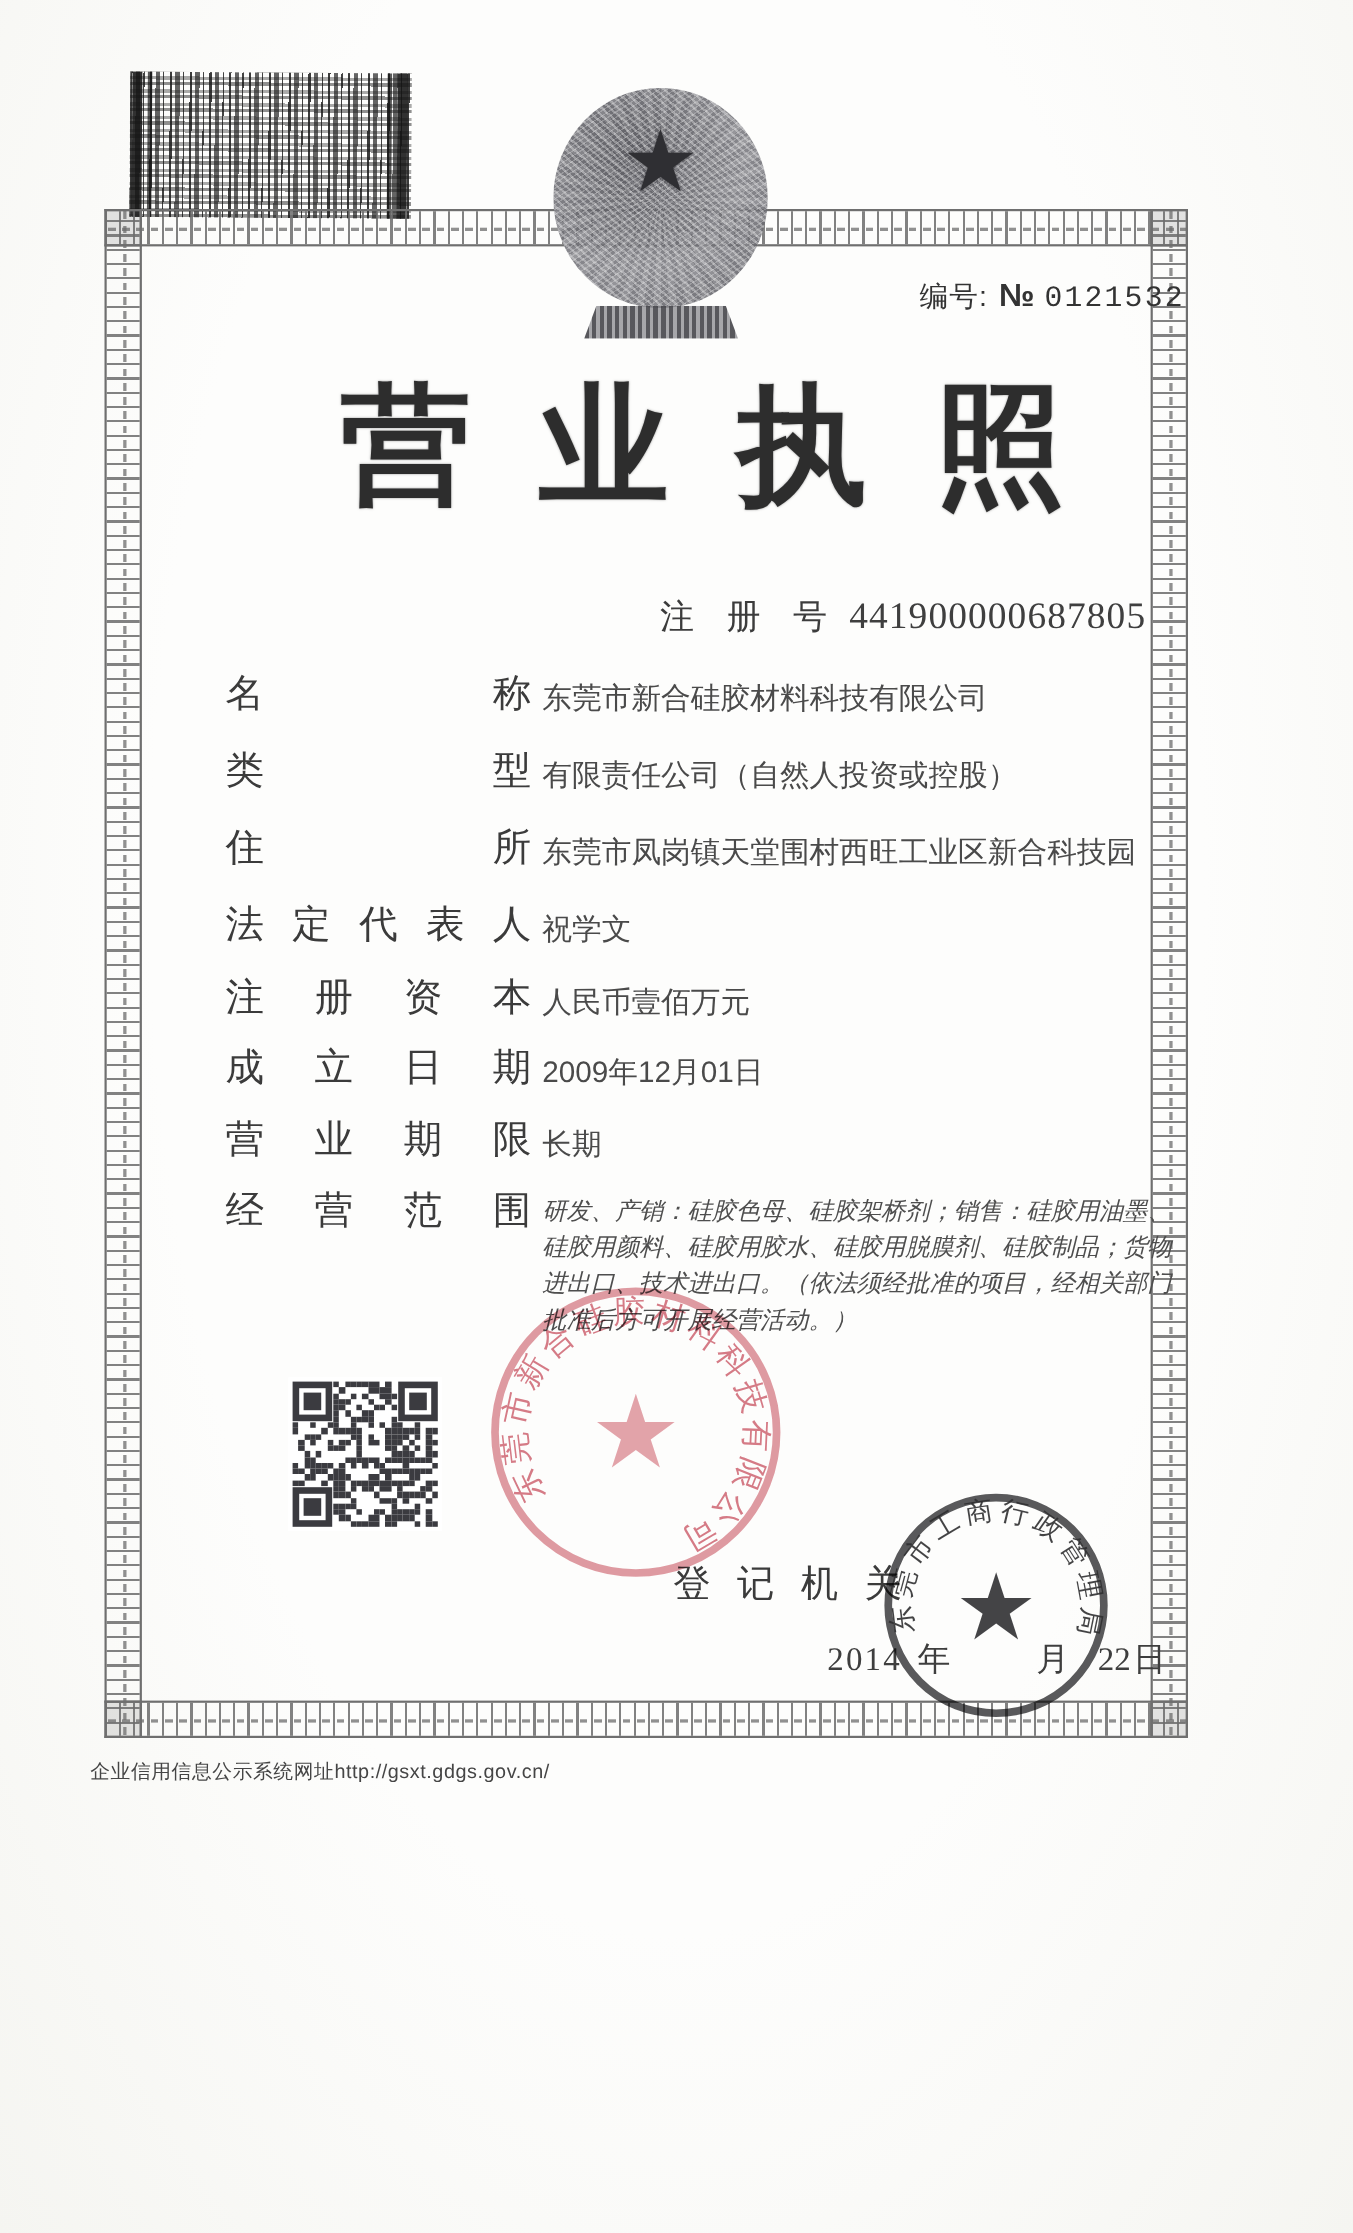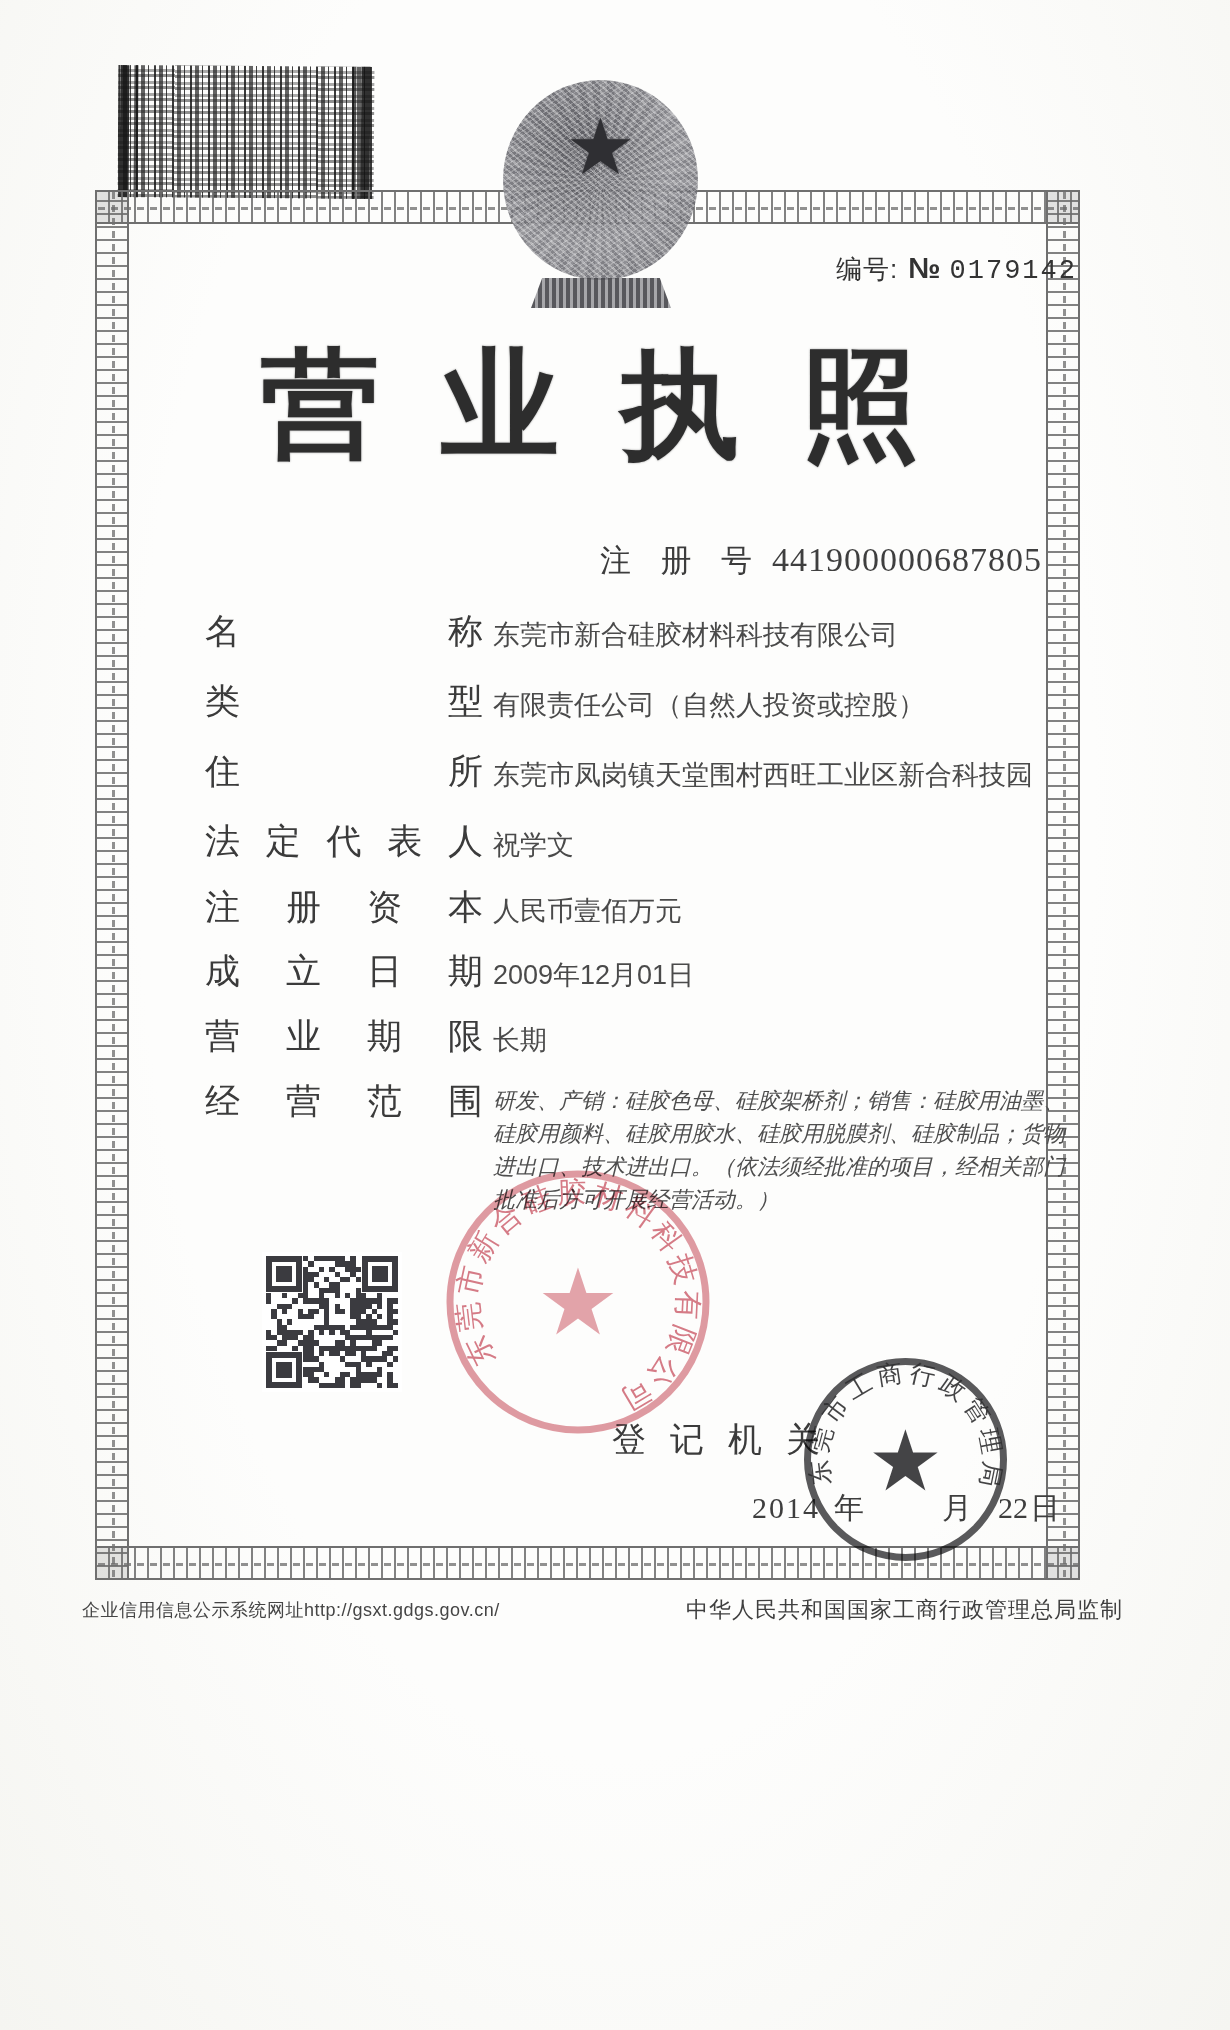--- a/index.html
+++ b/index.html
@@ -63,21 +63,21 @@
   .corner{position:absolute; width:34px; height:34px; box-sizing:border-box;
     border:2px solid #6f6f6f; background:rgba(110,110,110,.18);}
   .corner.tl{left:0;top:0;} .corner.tr{right:0;top:0;}
   .corner.bl{left:0;bottom:0;} .corner.br{right:0;bottom:0;}
   
   .content{position:absolute; inset:0; z-index:4;}
   .serial{position:absolute; left:836px; top:252px; font-size:26px; color:#333; letter-spacing:1px; white-space:nowrap;}
   .serial .no-sym{font-weight:700; font-size:29px; margin:0 8px 0 10px;}
   .serial .no-val{font-family:"Liberation Mono", monospace; font-size:27px; letter-spacing:2px;}
   .doc-title{
-    position:absolute; left:150px; top:326px; width:880px; text-align:center;
+    position:absolute; left:150px; top:326px; width:880px; text-align:right;
     font-size:118px; font-weight:700; color:#2d2d2d; letter-spacing:62px; text-indent:62px;
     text-shadow:0 0 2px rgba(45,45,45,.55); white-space:nowrap;
   }
   .regno{position:absolute; left:600px; top:540px; display:flex; align-items:baseline;}
   .regno .lbl{width:152px; font-size:31px; color:#3c3c3c;}
   .regno .val{margin-left:20px; font-family:"Liberation Serif", serif; font-size:34px; letter-spacing:1px; color:#3f3f3f;}
   .fields{position:absolute; left:205px; top:0; width:865px;}
   .frow{position:absolute; left:0; display:flex; align-items:flex-start;}
   .frow .flabel{width:278px; flex:none; font-size:35px; font-weight:500; color:#3b3b3b; line-height:1.1;}
   .frow .fvalue{margin-left:10px; font-size:27px; color:#4a4a4a; padding-top:5px; line-height:1.35;}
@@ -130,21 +130,21 @@
     <div class="strip v rgt"></div>
     <div class="corner tl"></div>
     <div class="corner tr"></div>
     <div class="corner bl"></div>
     <div class="corner br"></div>
   </div>
 
   <div class="content">
 
     <div class="serial">
-      <span>编号:</span><span class="no-sym">№</span><span class="no-val">0179142</span>
+      <span>编号:</span><span class="no-sym">№</span><span class="no-val">0121532</span>
     </div>
 
     <div class="doc-title">营业执照</div>
 
     <div class="regno">
       <span class="lbl" data-justify="">
           <span>注</span>
           <span>册</span>
           <span>号</span>
         </span>
@@ -220,21 +220,20 @@
         <div class="fvalue">研发、产销：硅胶色母、硅胶架桥剂；销售：硅胶用油墨、硅胶用颜料、硅胶用胶水、硅胶用脱膜剂、硅胶制品；货物进出口、技术进出口。（依法须经批准的项目，经相关部门批准后方可开展经营活动。）</div>
       </div>
     </div>
 
     <div class="registry">登记机关</div>
     <div class="issue-date">
       <span class="y">2014</span><span class="yc">年</span><span class="mc">月</span><span class="d">22</span><span class="dc">日</span>
     </div>
 
     <div class="footer-left">企业信用信息公示系统网址http://gsxt.gdgs.gov.cn/</div>
-    <div class="footer-right">中华人民共和国国家工商行政管理总局监制</div>
   </div>
 
   <div class="qr">
     <div class="finder tl"></div>
     <div class="finder tr"></div>
     <div class="finder bl"></div>
   <div></div>
       <div></div>
       <div></div>
       <div></div>

